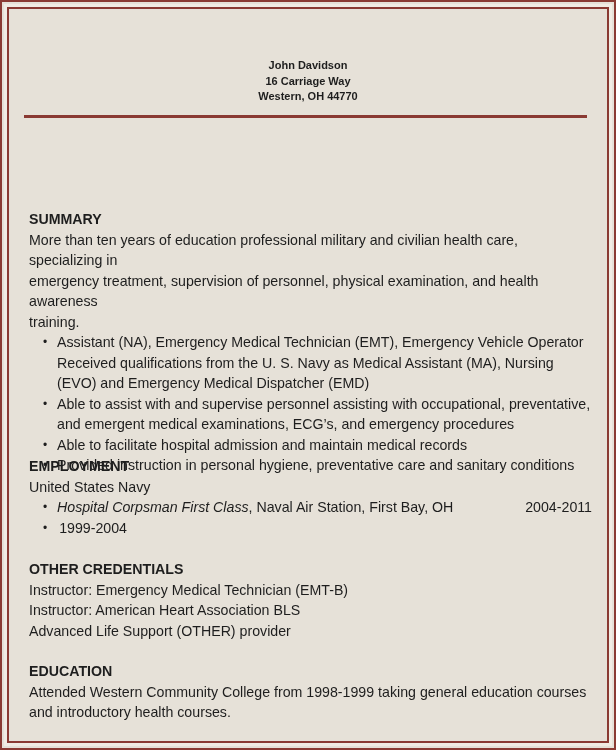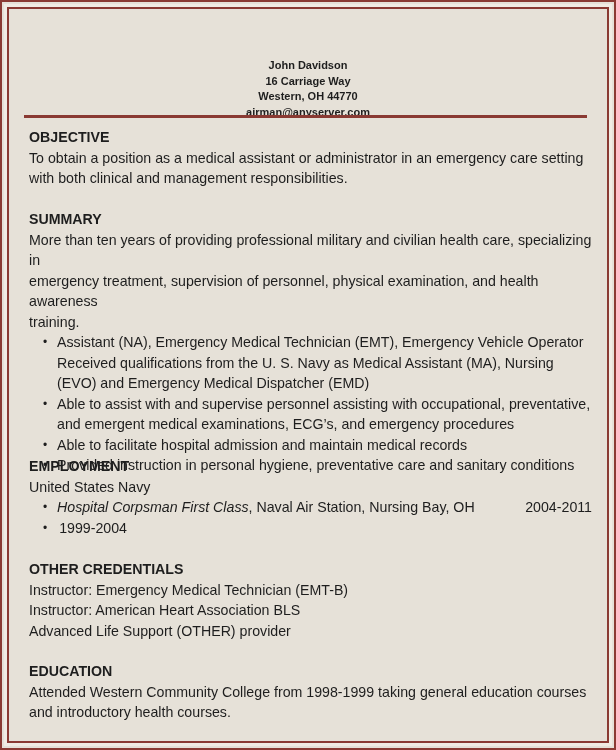--- a/index.html
+++ b/index.html
@@ -57,34 +57,28 @@
   <div class="frame-gap"></div>
   <div class="frame-inner"></div>
 </div>
 
 <div class="page">
 
   <div class="header">
     <div>John Davidson</div>
     <div>16 Carriage Way</div>
     <div>Western, OH 44770</div>
-    <div>airman@anyserver.com</div>
   </div>
 
   <div class="rule"></div>
 
-  <div class="section" style="top:127px;">
-    <div class="sec-title">OBJECTIVE</div>
-    <div class="para">To obtain a position as a medical assistant or administrator in an emergency care setting</div>
-    <div class="para">with both clinical and management responsibilities.</div>
-  </div>
 
   <div class="section" style="top:209px;">
     <div class="sec-title">SUMMARY</div>
-    <div class="para">More than ten years of providing professional military and civilian health care, specializing in</div>
+    <div class="para">More than ten years of education professional military and civilian health care, specializing in</div>
     <div class="para">emergency treatment, supervision of personnel, physical examination, and health awareness</div>
     <div class="para">training.</div>
     <ul class="bullets">
       <li>
         <span class="dot">•</span>
         <div>Assistant (NA), Emergency Medical Technician (EMT), Emergency Vehicle Operator</div>
         <div>Received qualifications from the U. S. Navy as Medical Assistant (MA), Nursing</div>
         <div>(EVO) and Emergency Medical Dispatcher (EMD)</div>
       </li>
       <li>
@@ -102,21 +96,21 @@
       </li>
     </ul>
   </div>
 
   <div class="section" style="top:456px;">
     <div class="sec-title">EMPLOYMENT</div>
     <div class="para">United States Navy</div>
     <ul class="bullets">
       <li class="job">
         <span class="dot">•</span>
-        <span class="desc"><i>Hospital Corpsman First Class</i><span>, Naval Air Station, Nursing Bay, OH</span></span>
+        <span class="desc"><i>Hospital Corpsman First Class</i><span>, Naval Air Station, First Bay, OH</span></span>
         <span class="years">2004-2011</span>
       </li>
       <li class="job">
         <span class="dot">•</span>
         <span class="years">1999-2004</span>
       </li>
     </ul>
   </div>
 
   <div class="section" style="top:559px;">

